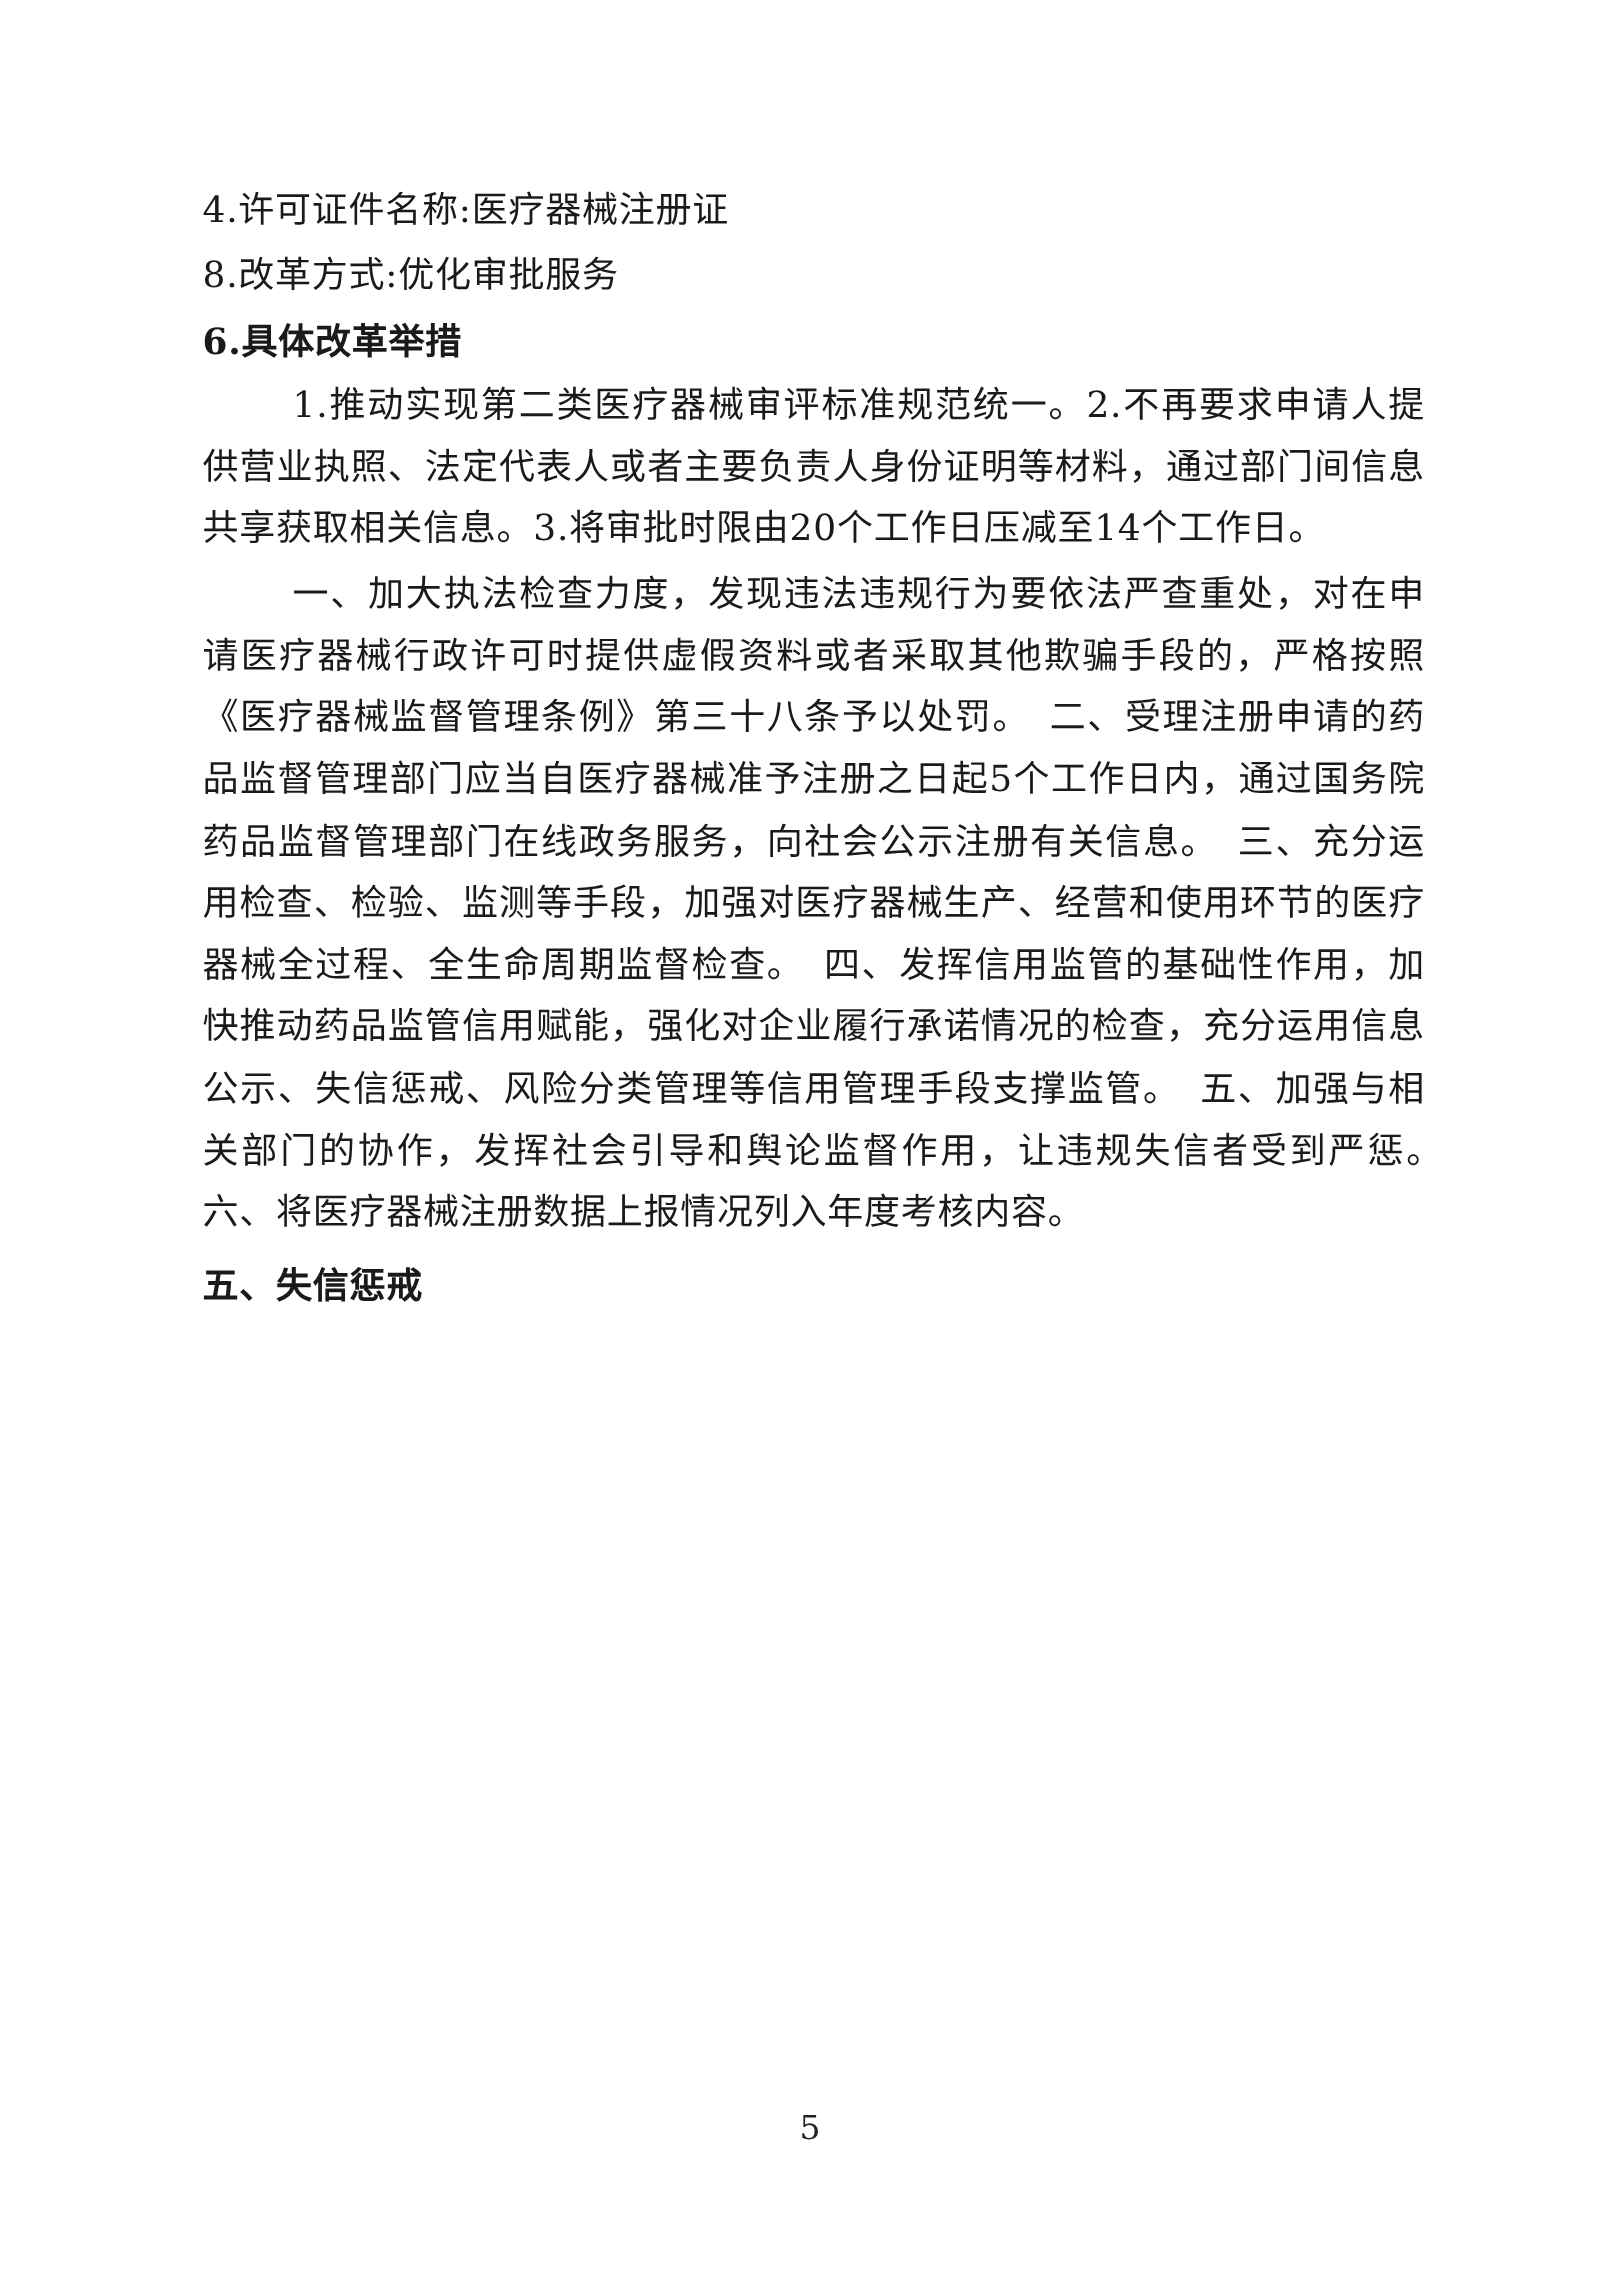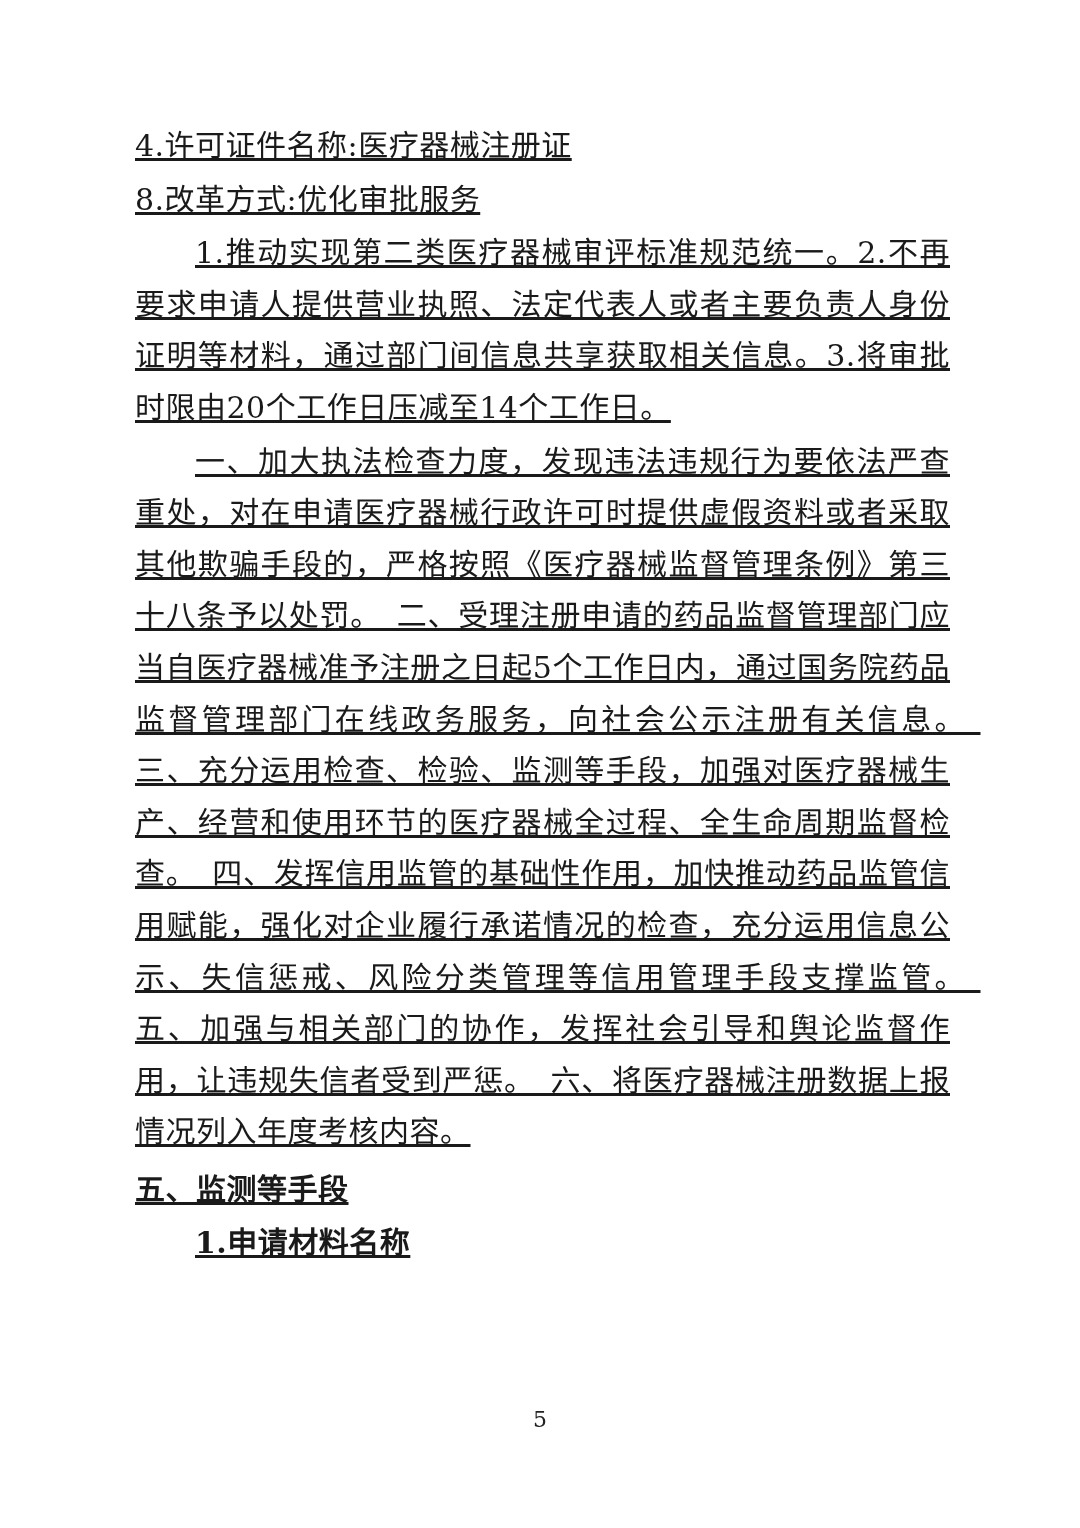--- a/index.html
+++ b/index.html
@@ -18,26 +18,25 @@
   .page {
     position: absolute;
     left: 0;
     top: 0;
     width: 1080px;
     height: 1528px;
     box-sizing: border-box;
     padding: 120px 130px 60px 135px;
   }
   .doc-body {
-    font-size: 30px;
+    font-size: 24px;
     line-height: 1.72;
     letter-spacing: 0.5px;
     text-align: justify;
     text-justify: inter-ideograph;
-    text-decoration: underline;
   }
   .line {
     margin: 0 0 2px 0;
     white-space: pre;
   }
   .para {
     margin: 0 0 2px 0;
     text-indent: 60px;
   }
   .heading {
@@ -69,26 +68,26 @@
 </head>
 <body>
 
 <div class="page">
   <div class="doc-body">
 
     <div class="line">4.许可证件名称:医疗器械注册证</div>
 
     <div class="line">8.改革方式:优化审批服务</div>
 
+    <div class="heading-left">6.具体改革举措</div>
 
     <div class="para">1.推动实现第二类医疗器械审评标准规范统一。2.不再要求申请人提供营业执照、法定代表人或者主要负责人身份证明等材料，通过部门间信息共享获取相关信息。3.将审批时限由20个工作日压减至14个工作日。</div>
 
 
     <div class="para">一、加大执法检查力度，发现违法违规行为要依法严查重处，对在申请医疗器械行政许可时提供虚假资料或者采取其他欺骗手段的，严格按照《医疗器械监督管理条例》第三十八条予以处罚。　二、受理注册申请的药品监督管理部门应当自医疗器械准予注册之日起5个工作日内，通过国务院药品监督管理部门在线政务服务，向社会公示注册有关信息。　三、充分运用检查、检验、监测等手段，加强对医疗器械生产、经营和使用环节的医疗器械全过程、全生命周期监督检查。　四、发挥信用监管的基础性作用，加快推动药品监管信用赋能，强化对企业履行承诺情况的检查，充分运用信息公示、失信惩戒、风险分类管理等信用管理手段支撑监管。　五、加强与相关部门的协作，发挥社会引导和舆论监督作用，让违规失信者受到严惩。　六、将医疗器械注册数据上报情况列入年度考核内容。</div>
 
-    <div class="section-title">五、监测等手段</div>
+    <div class="section-title">五、失信惩戒</div>
 
-    <div class="heading">1.申请材料名称</div>
 
   </div>
 
   <div class="page-number">5</div>
 </div>
 
 </body></html>

